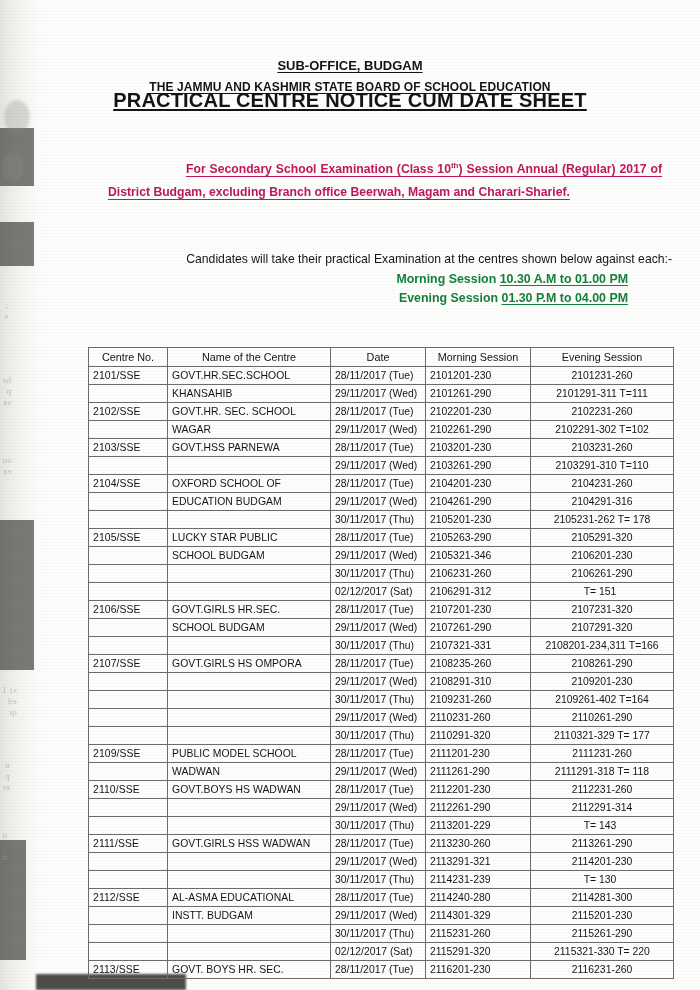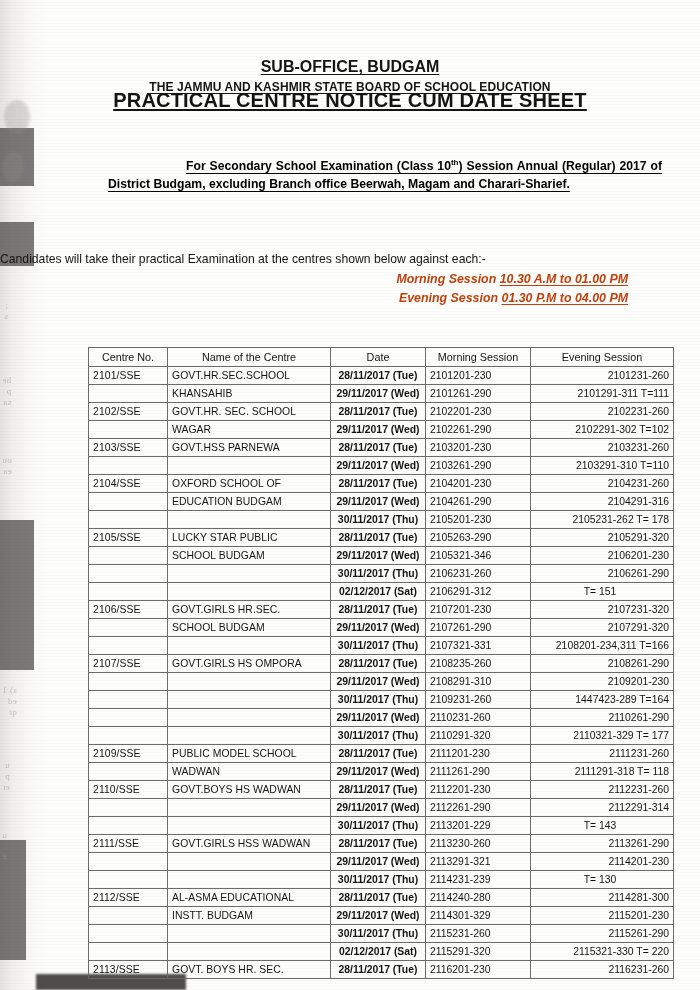--- a/index.html
+++ b/index.html
@@ -83,63 +83,63 @@
   .hdr-line1 {
     position: absolute;
     left: 0; right: 0; top: 36px;
     font-size: 12px;
     letter-spacing: .1px;
     margin-top: 44px;
   }
   .hdr-line2 {
     position: absolute;
     left: 0; right: 0; top: 58px;
-    font-size: 16px;
+    font-size: 13px;
   }
   .hdr-line3 {
     position: absolute;
     left: 0; right: 0; top: 89px;
     font-size: 20px;
     letter-spacing: .2px;
   }
   .u { text-decoration: underline; text-underline-offset: 2px; }
 
   
   .intro {
     position: absolute;
     left: 108px; top: 142px;
     width: 554px;
     font-size: 12.2px;
     font-weight: 700;
-    line-height: 18px;
+    line-height: 23px;
     text-align: justify;
     text-align-last: left;
-    color: #000000;
+    color: #be185d;
     text-decoration: underline;
     text-underline-offset: 2.5px;
     text-indent: 78px;
   }
   .intro sup { font-size: 8px; }
 
   
   .note {
     position: absolute;
     left: 0; right: 28px; top: 252px;
-    text-align: left;
+    text-align: right;
     font-size: 12.2px;
     color: #151515;
+    padding-left: 48px;
   }
   .sess {
     position: absolute;
     right: 72px;
     font-size: 12.4px;
     font-weight: 700;
-    color: #c2410c;
+    color: #15803d;
     text-align: right;
-    font-style: italic;
   }
   .sess-m { top: 272px; }
   .sess-e { top: 291px; }
 
   
   table.sheet {
     position: absolute;
     left: 88px; top: 347px;
     width: 585px;
     border-collapse: collapse;
@@ -164,23 +164,23 @@
     margin-top: 41px;
   }
   col.c-no    { width: 79px; }
   col.c-name  { width: 163px; }
   col.c-date  { width: 95px; }
   col.c-morn  { width: 105px; }
   col.c-eve   { width: 143px; }
 
   td.no   { font-weight: 400; text-align: left; padding-left: 5px; letter-spacing: .1px; }
   td.name { text-align: left; padding-left: 7px; letter-spacing: .05px; margin-left: 26px; }
-  td.date { text-align: center; font-weight: bold; }
+  td.date { text-align: left; }
   td.morn { }
-  td.eve  { text-align: right; padding-left: 7px; }
+  td.eve  { text-align: center; padding-left: 7px; }
   td.eve.ctr { text-align: center; padding-left: 0; }
 
   
   .grain {
     position: absolute; inset: 0;
     pointer-events: none;
     opacity: .05;
     background-image:
       repeating-linear-gradient(0deg, rgba(0,0,0,.35) 0 1px, transparent 1px 3px);
   }
@@ -381,21 +381,21 @@
             <td class="name"></td>
             <td class="date">29/11/2017 (Wed)</td>
             <td class="morn">2108291-310</td>
             <td class="eve">2109201-230</td>
           </tr>
           <tr>
             <td class="no"></td>
             <td class="name"></td>
             <td class="date">30/11/2017 (Thu)</td>
             <td class="morn">2109231-260</td>
-            <td class="eve">1447423-289        T=164</td>
+            <td class="eve">2109261-402        T=164</td>
           </tr>
           <tr>
             <td class="no"></td>
             <td class="name"></td>
             <td class="date">29/11/2017 (Wed)</td>
             <td class="morn">2110231-260</td>
             <td class="eve">2110261-290</td>
           </tr>
           <tr>
             <td class="no"></td>

